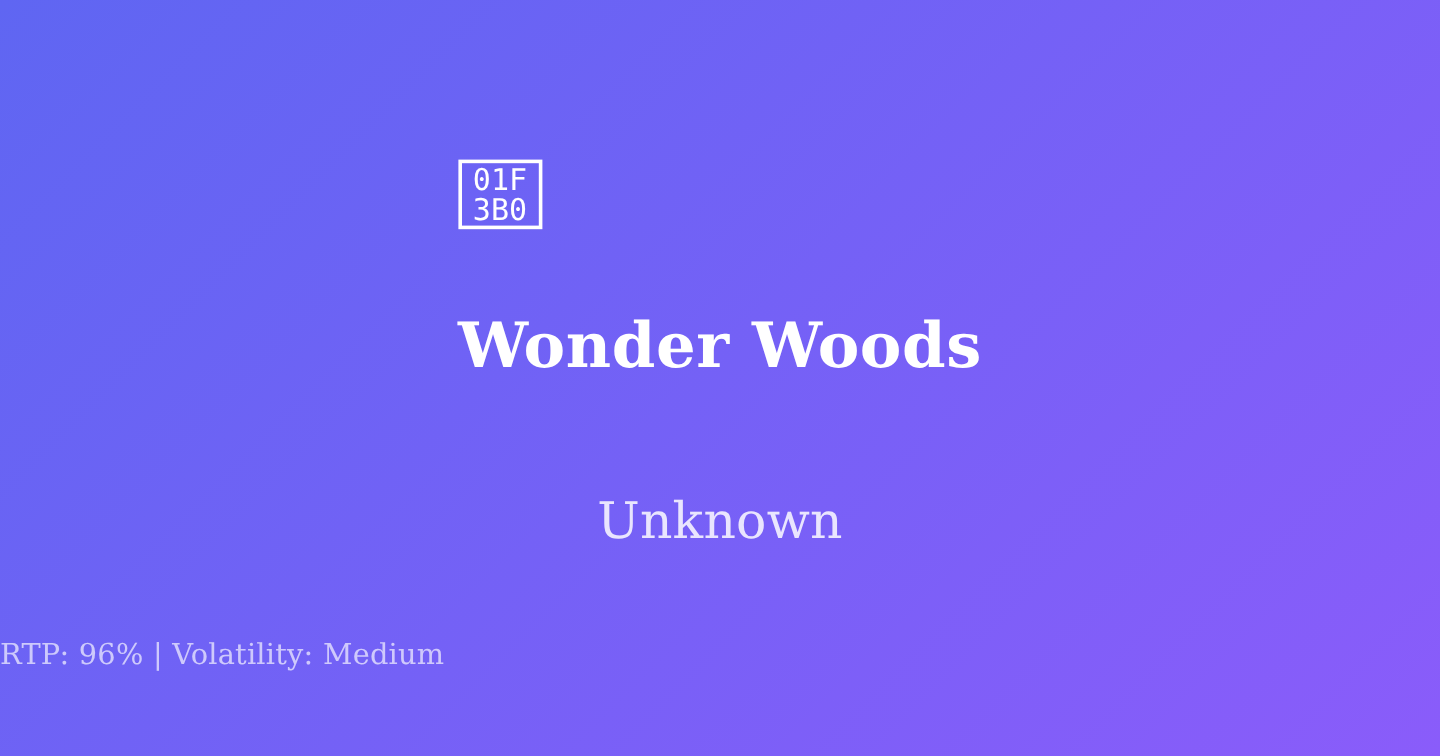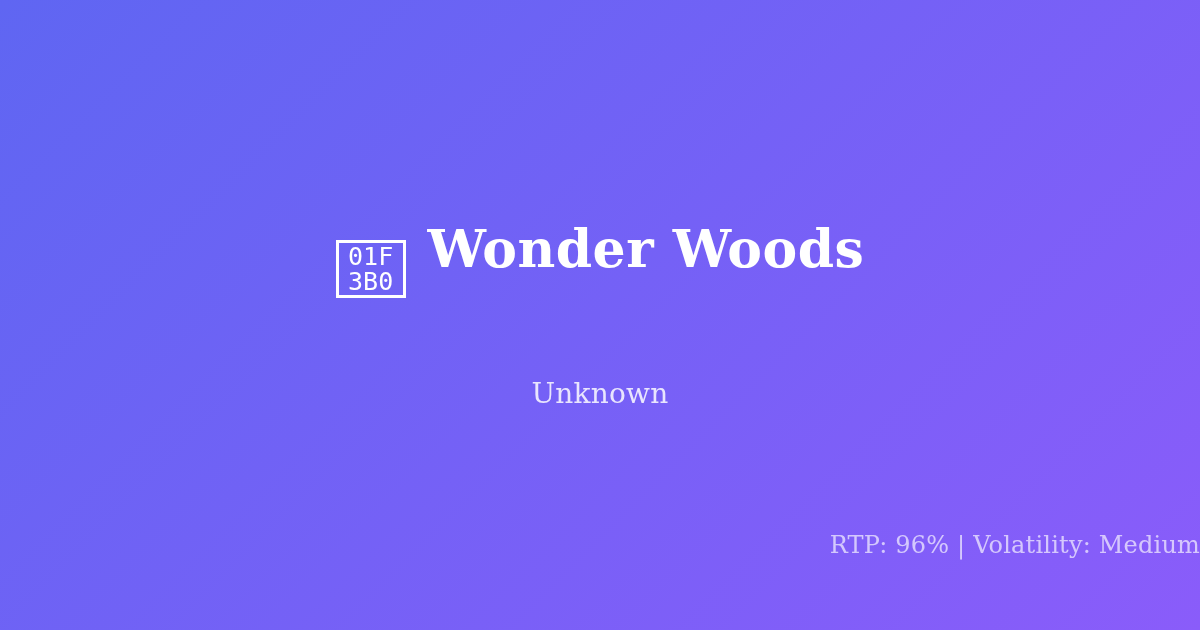--- a/index.html
+++ b/index.html
@@ -34,21 +34,21 @@
     flex-direction: column;
     align-items: center;
     justify-content: center;
     width: 100%;
     
     margin-top: -42px;
   }
 
   .title-row {
     display: flex;
-    flex-direction: row;
+    flex-direction: column;
     align-items: baseline;
     justify-content: center;
     gap: 22px;
     white-space: nowrap;
   }
 
   
   .tofu-glyph {
     display: inline-flex;
     flex-direction: column;
@@ -78,35 +78,34 @@
     font-weight: 700;
     font-size: 52px;
     line-height: 78px;
     color: #ffffff;
     letter-spacing: 0.5px;
   }
 
   .provider {
     font-family: "DejaVu Serif", "Liberation Serif", serif;
     font-weight: 400;
-    font-size: 28px;
+    font-size: 42px;
     line-height: 38px;
     color: rgba(255, 255, 255, 0.84);
     margin-top: 52px;
     letter-spacing: 0.2px;
   }
 
   
   .meta {
     position: absolute;
     left: 0;
     right: 0;
     bottom: 70px;
-    text-align: right;
-    padding-left: 38px;
+    text-align: left;
   }
 
   .meta-text {
     font-family: "DejaVu Serif", "Liberation Serif", serif;
     font-weight: 400;
     font-size: 24px;
     line-height: 30px;
     color: rgba(255, 255, 255, 0.66);
     letter-spacing: 0.2px;
   }

